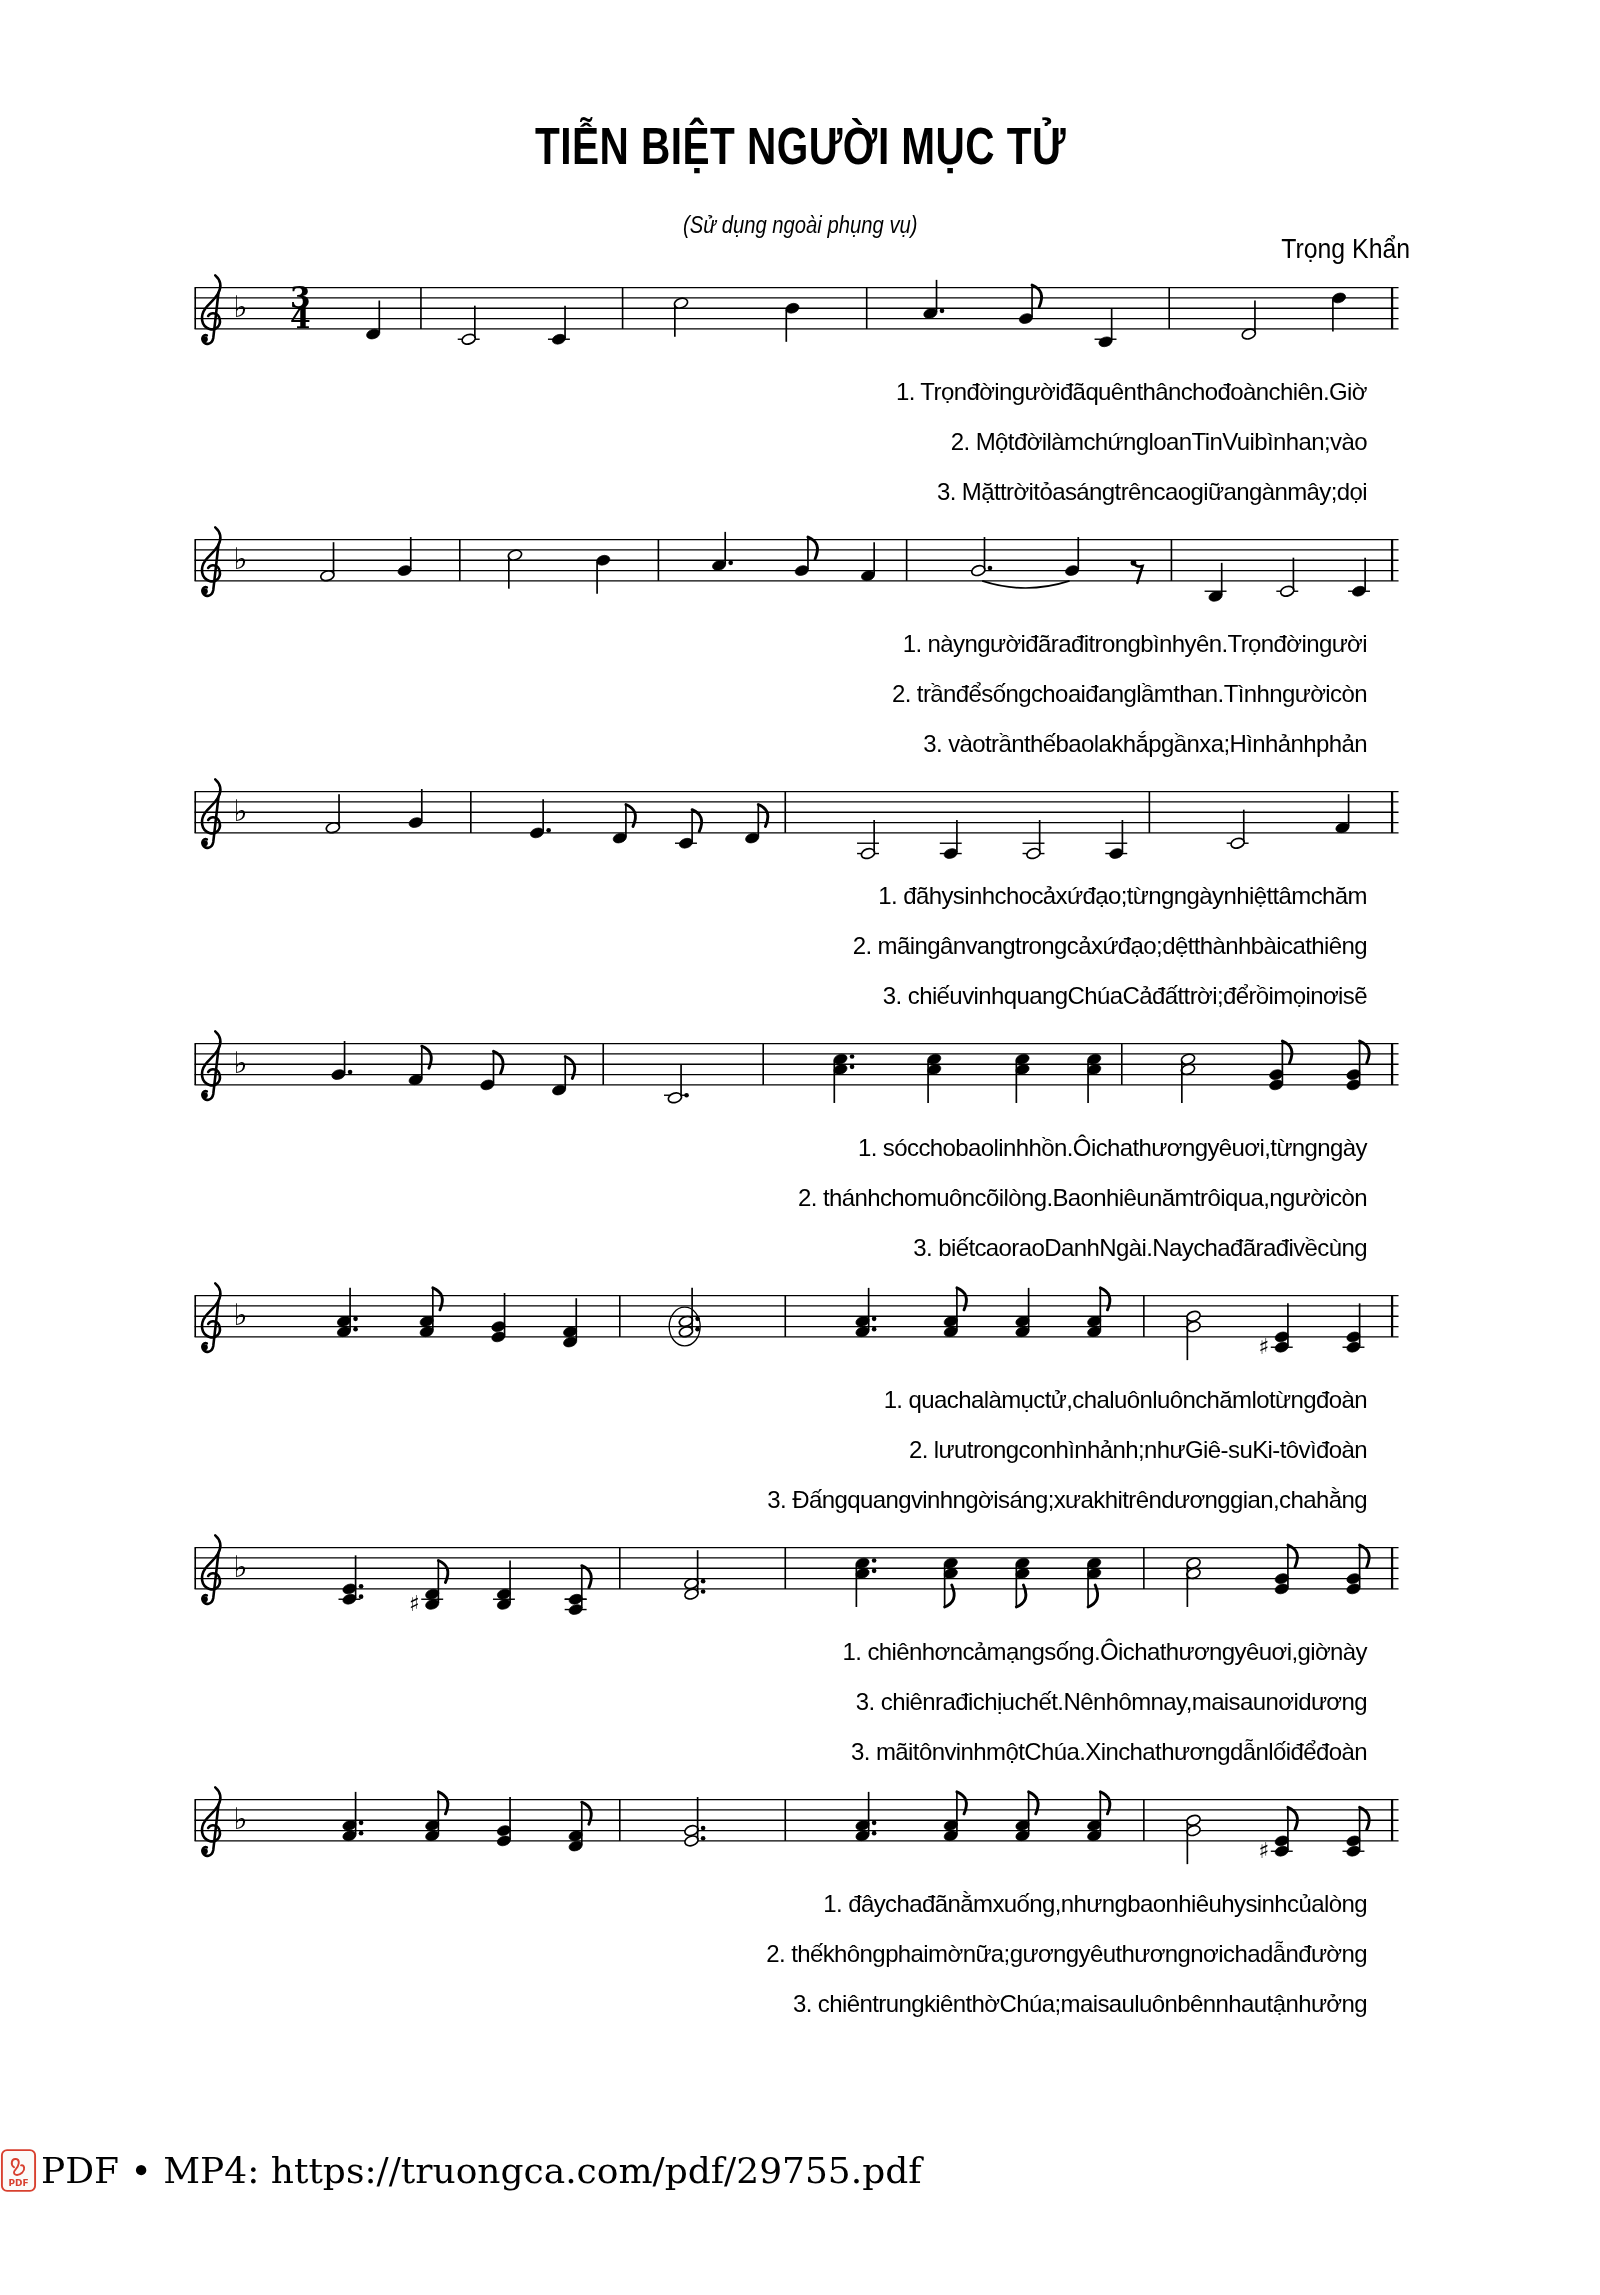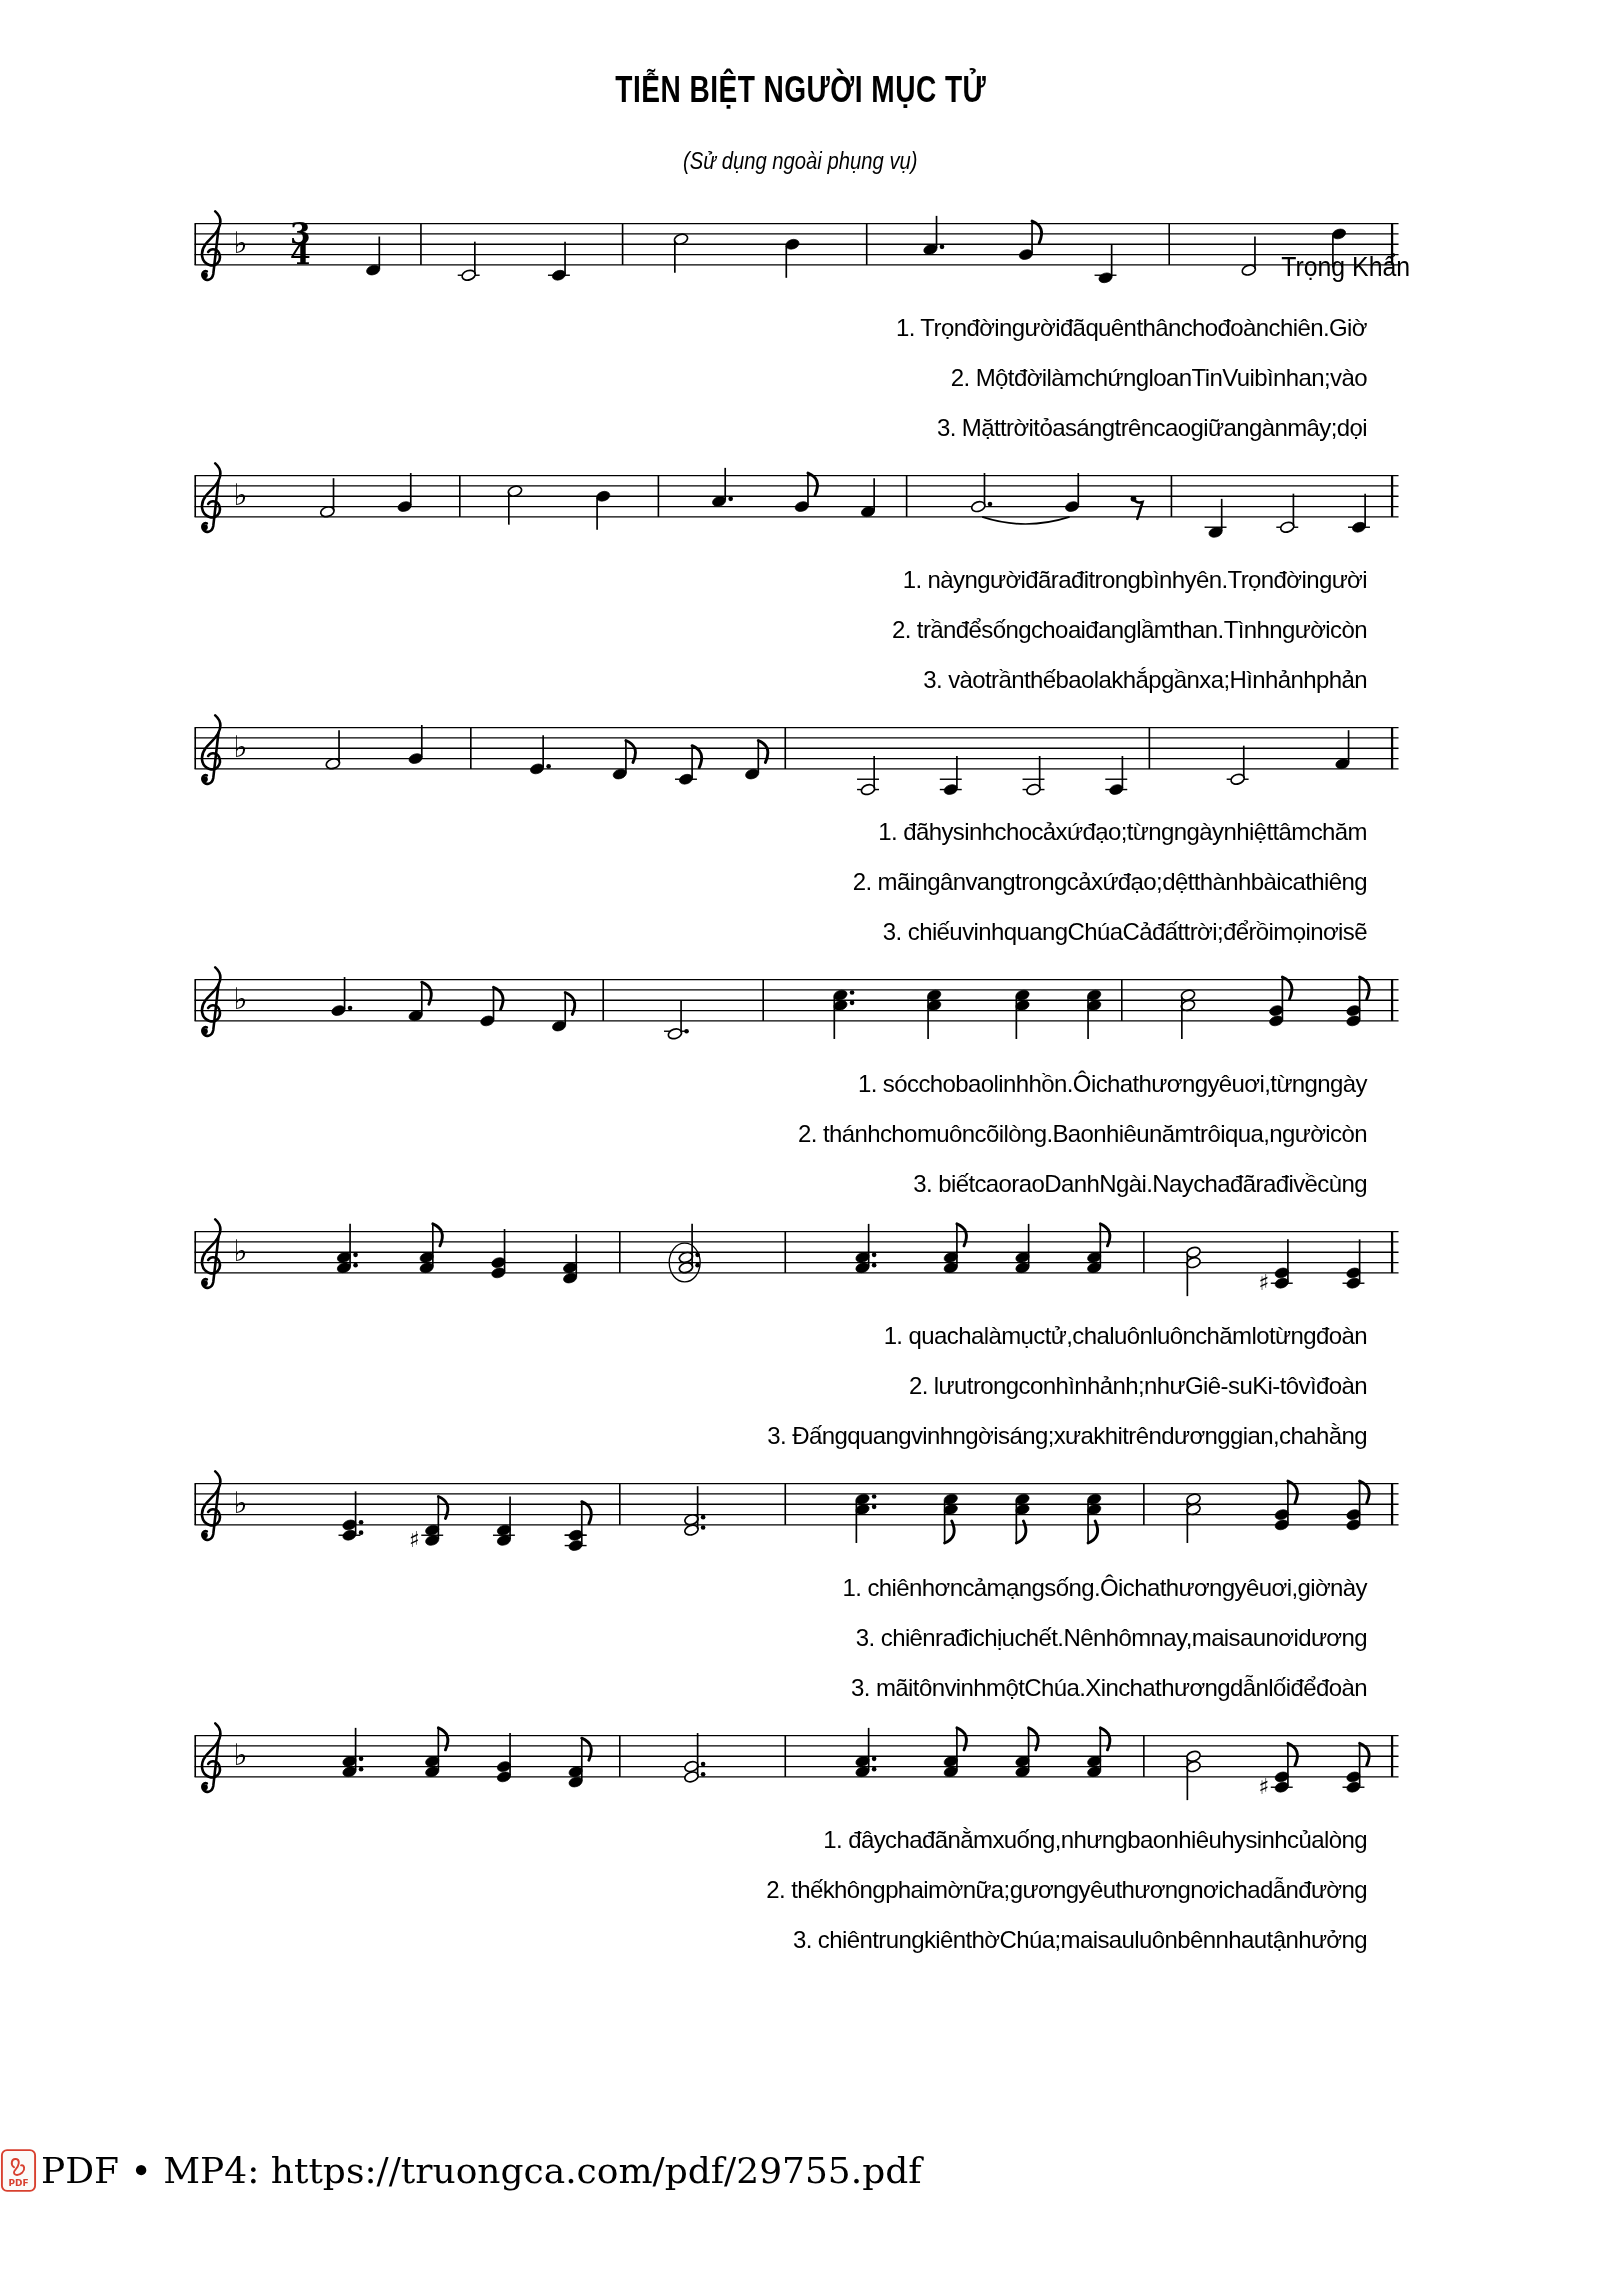--- a/index.html
+++ b/index.html
@@ -1,22 +1,22 @@
 <!DOCTYPE html>
 <html style="font-size:10.3px"><head>
 <meta charset="utf-8">
 <style>
   html,body{margin:0;padding:0;background:#ffffff;}
   body{width:1601px;height:2295px;font-family:"Liberation Sans",sans-serif;color:#000;}
   .page{position:relative;width:1601px;height:2295px;background:#fff;overflow:hidden;}
-  .title{margin-top:72px;text-align:center;font-size:36px;font-weight:bold;line-height:1;white-space:nowrap;}
+  .title{margin-top:120px;text-align:center;font-size:52px;font-weight:bold;line-height:1;white-space:nowrap;}
   .title .cond{display:inline-block;transform:scaleX(0.78);transform-origin:center;letter-spacing:0.6px;}
   .subtitle{margin-top:40px;text-align:center;font-style:italic;font-size:23px;}
   .subtitle .cond{display:inline-block;transform:scaleX(0.88);transform-origin:center;}
-  .composer{position:absolute;top:252px;right:191px;font-size:27px;}
+  .composer{position:absolute;top:234px;right:191px;font-size:27px;}
   .composer .cond{display:inline-block;transform:scaleX(0.92);transform-origin:right;}
   .systems{margin:26px 194px 0 192px;}
   .system{margin:0;}
   .staff{display:block;width:1213px;height:102px;overflow:visible;}
   .lyrics{display:flex;justify-content:flex-end;align-items:center;height:50px;
           padding:0 40px 0 62px;font-size:24px;letter-spacing:-0.6px;white-space:nowrap;}
   .footer{position:absolute;left:0;right:0;top:2148px;display:flex;justify-content:flex-start;
           align-items:center;gap:4px;}
   .footer-text{font-family:"DejaVu Serif",serif;font-size:36px;}
   svg text{font-family:"DejaVu Sans",sans-serif;}

